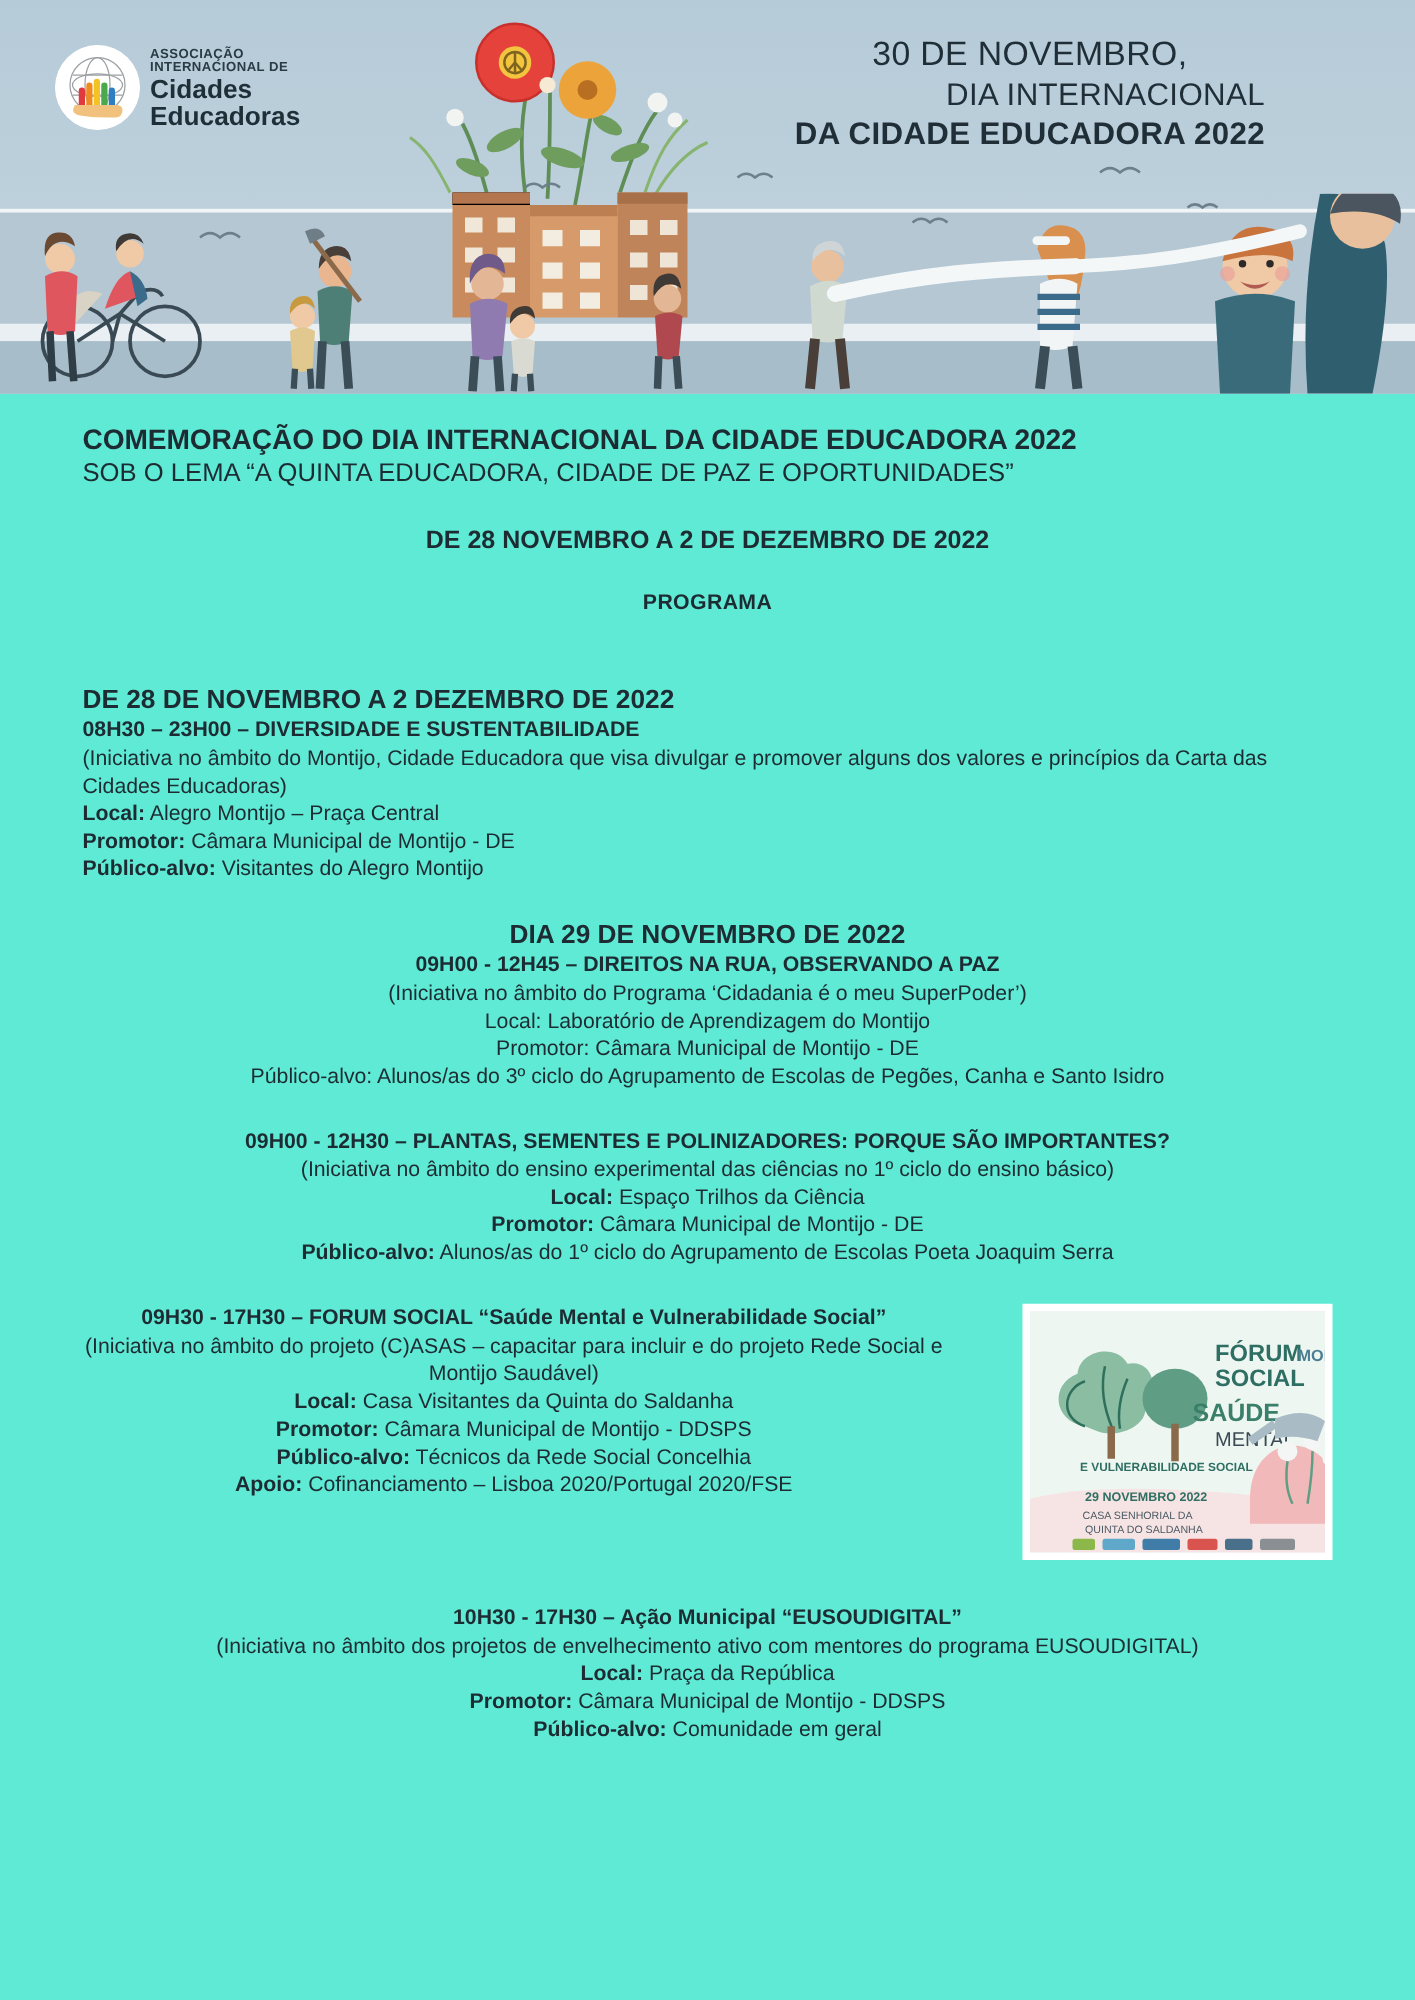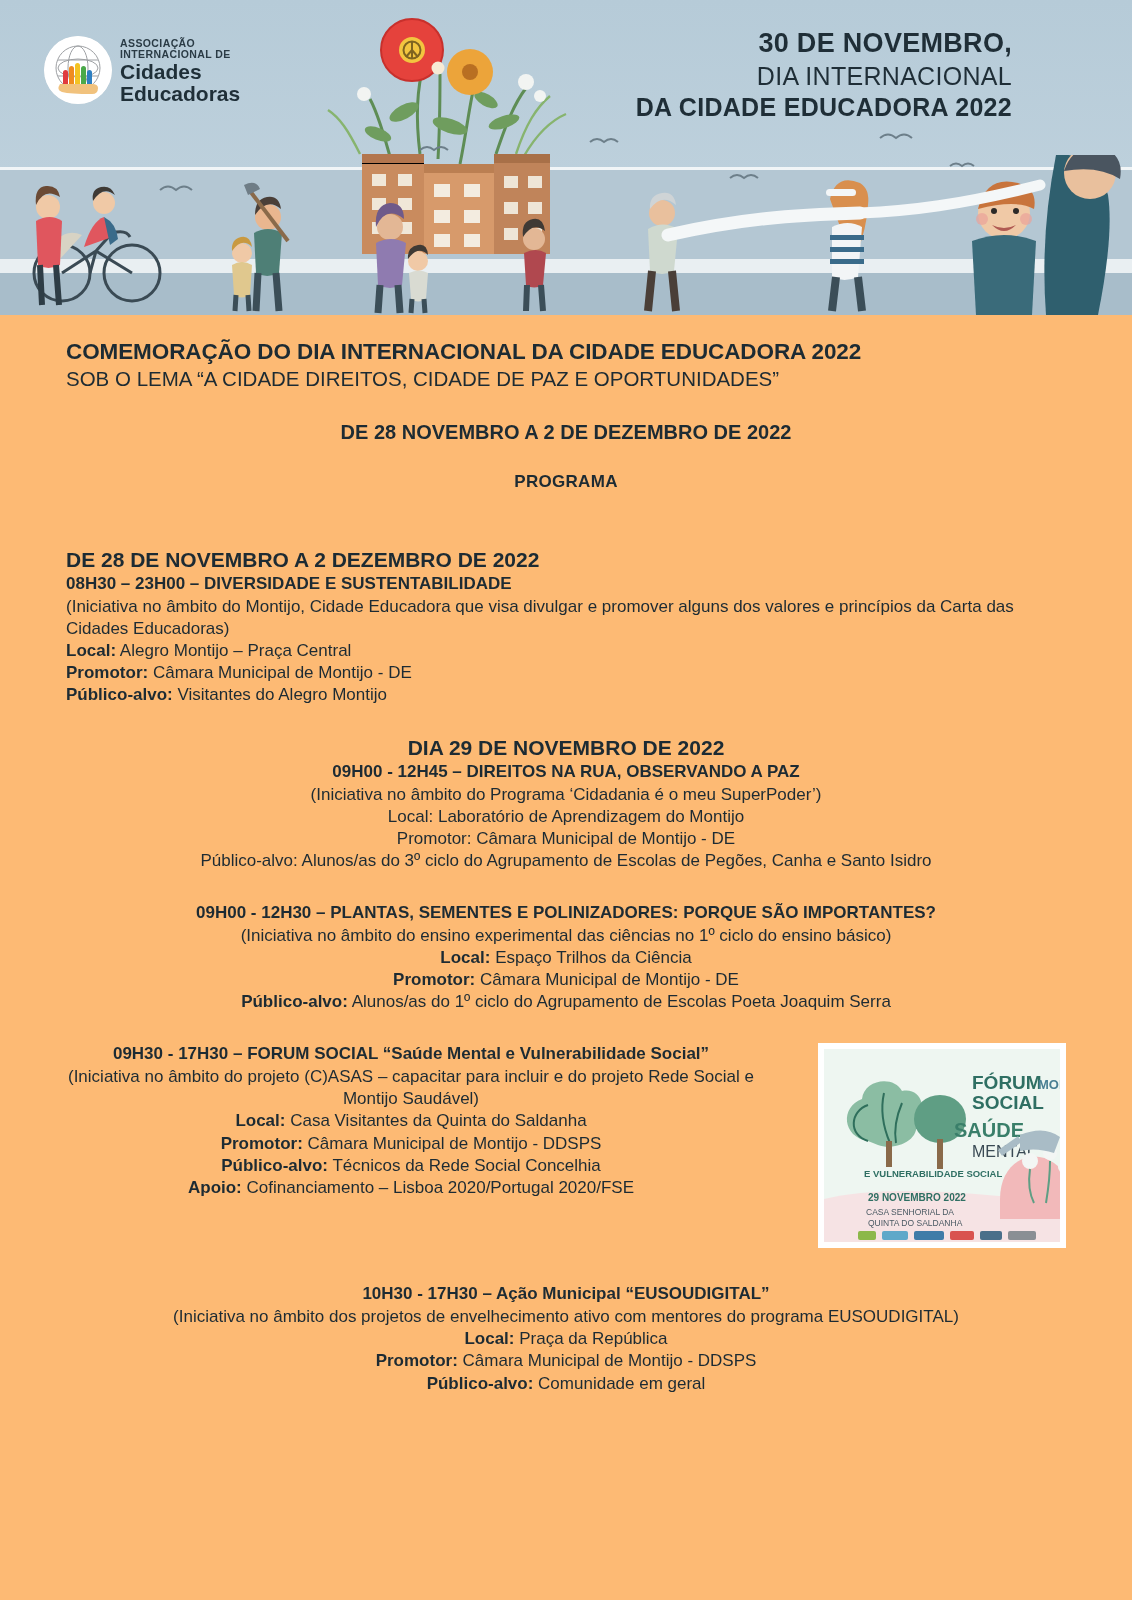--- a/index.html
+++ b/index.html
@@ -11,21 +11,21 @@
   body {
     width: 1132px;
     font-family: "Liberation Sans", sans-serif;
     color: #1d2b33;
     -webkit-font-smoothing: antialiased;
   }
   .page {
     position: relative;
     width: 1132px;
     min-height: 1600px;
-    background: #fdba74;
+    background: #5eead4;
     overflow: hidden;
   }
 
   
   .hero {
     position: relative;
     width: 1132px;
     height: 315px;
     background: linear-gradient(#b6cbd8 0%, #bdd0dc 55%, #cfdde5 100%);
     overflow: hidden;
@@ -106,22 +106,23 @@
   
   .hero-title {
     position: absolute;
     right: 120px;
     top: 28px;
     text-align: right;
     color: #1f2e37;
   }
   .hero-title .l1 {
     font-size: 27px;
-    font-weight: bold;
+    font-weight: normal;
     letter-spacing: .3px;
+    text-align: center;
   }
   .hero-title .l2 {
     font-size: 25px;
     letter-spacing: .3px;
     margin-top: 3px;
   }
   .hero-title .l3 {
     font-size: 25px;
     letter-spacing: .3px;
     margin-top: 2px;
@@ -435,21 +436,21 @@
       <div class="l1">30 DE NOVEMBRO,</div>
       <div class="l2">DIA INTERNACIONAL</div>
       <div class="l3">DA CIDADE EDUCADORA 2022</div>
     </div>
   </div>
 
   <div class="doc">
 
     <div class="title-block">
       <h1 class="doc-h1">COMEMORAÇÃO DO DIA INTERNACIONAL DA CIDADE EDUCADORA 2022</h1>
-      <h2 class="doc-h2">SOB O LEMA “A CIDADE DIREITOS, CIDADE DE PAZ E OPORTUNIDADES”</h2>
+      <h2 class="doc-h2">SOB O LEMA “A QUINTA EDUCADORA, CIDADE DE PAZ E OPORTUNIDADES”</h2>
     </div>
 
     <div class="doc-dates">DE 28 NOVEMBRO A 2 DE DEZEMBRO DE 2022</div>
     <div class="doc-programa">PROGRAMA</div>
 
     <div class="sections">
 
       <div class="section">
         <div class="sec-title">DE 28 DE NOVEMBRO A 2 DEZEMBRO DE 2022</div>
 

